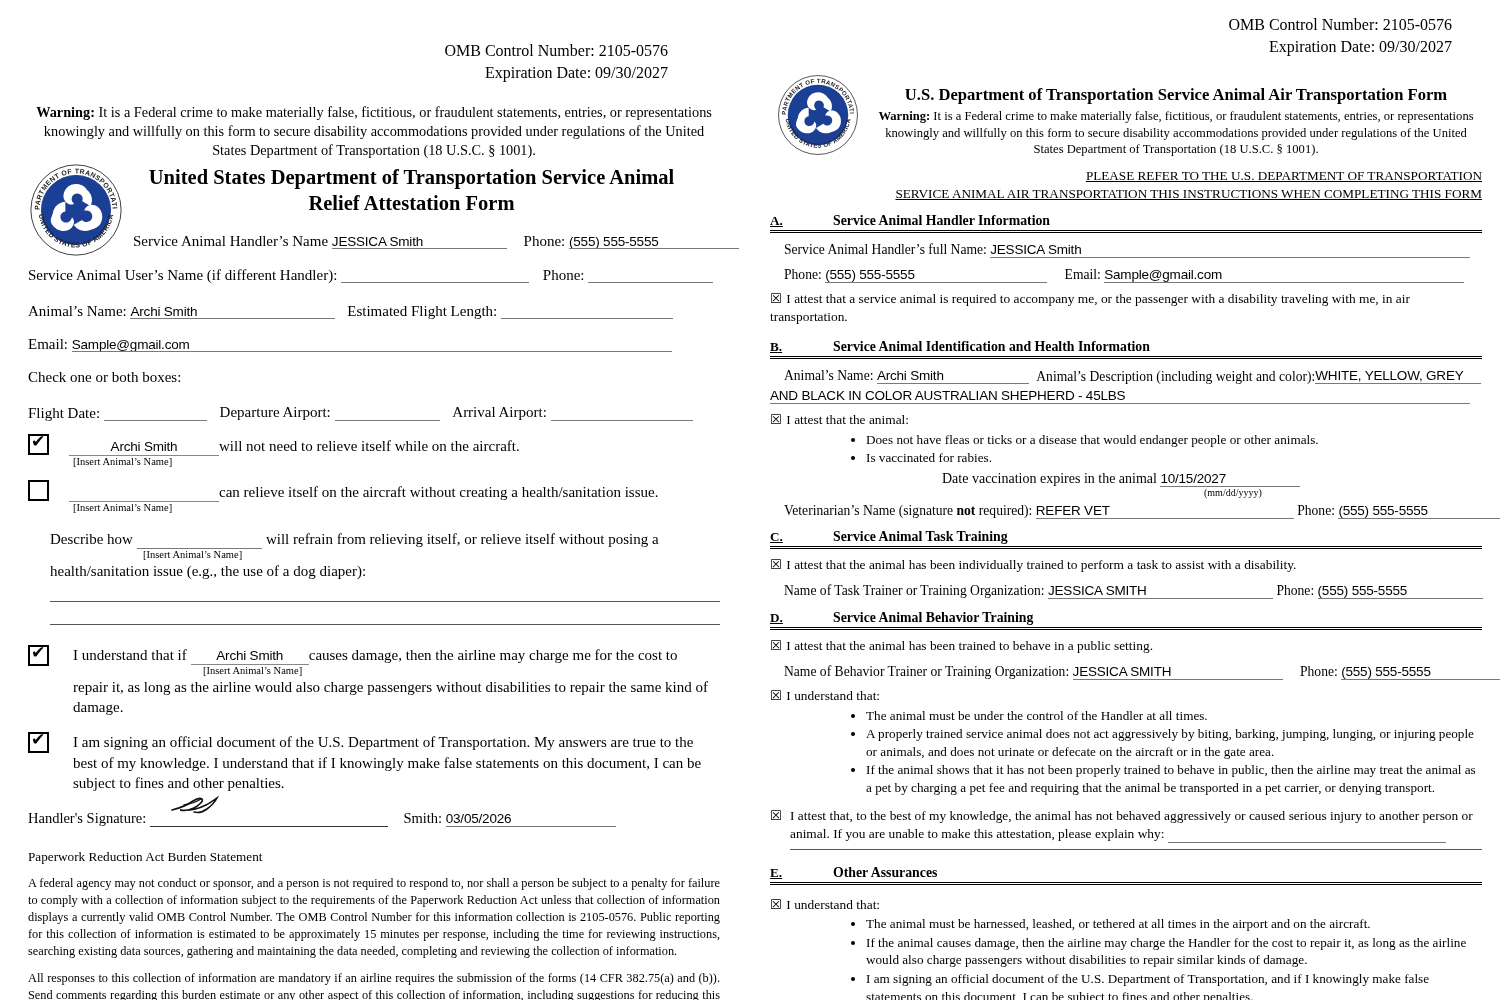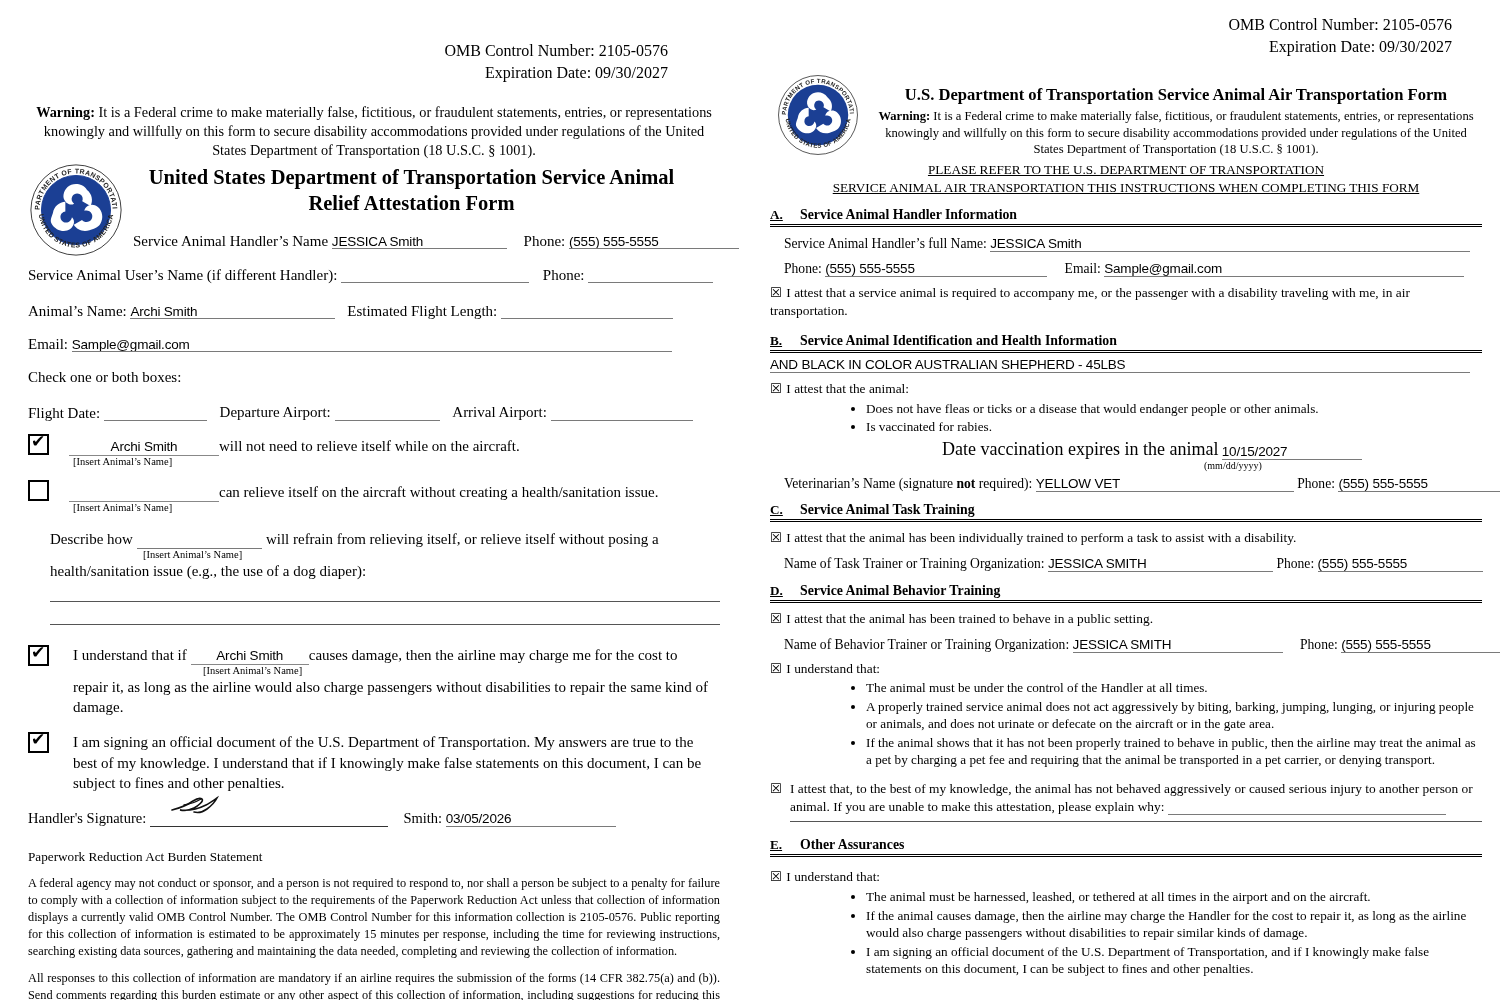--- a/index.html
+++ b/index.html
@@ -133,33 +133,34 @@
     padding-top: 28px;
   }
   .warning-r {
     margin-left: 100px;
     text-align: center;
     font-size: 12.6px;
     line-height: 1.3;
     margin-top: 3px;
   }
   .please {
-    text-align: center;
+    text-align: right;
     font-size: 13.2px;
     line-height: 1.35;
+    margin-top: 6px;
   }
   .please span { text-decoration: underline; }
 
   .sec {
     margin-top: 8px;
     border-bottom: 3px double #000;
     padding-bottom: 1px;
   }
   .sec .letter { font-weight: bold; font-size: 13.2px; display: inline-block; width: 30px; text-decoration: underline; }
-  .sec .secname { font-weight: bold; font-size: 13.8px; }
+  .sec .secname { font-weight: bold; font-size: 13.8px; margin-left: 33px; }
 
   .rrow { font-size: 13.6px; line-height: 1.15; margin-top: 8px; white-space: nowrap; }
   .pad { padding-left: 14px; }
 
   .cx {
     font-family: "DejaVu Sans", sans-serif;
     font-size: 13px;
     display: inline-block;
     width: 13px;
   }
@@ -368,39 +369,44 @@
       <span class="ln" style="width:360px;"><span class="fill">Sample@gmail.com</span></span>
     </div>
     <div class="attest">
       <span class="cx">☒</span>
       <span class="body">I attest that a service animal is required to accompany me, or the passenger with a disability traveling with me, in air transportation.</span>
     </div>
 
     <div class="sec" style="margin-top:12px;">
       <span class="letter">B.</span><span class="secname">Service Animal Identification and Health Information</span>
     </div>
+    <div class="rrow pad">
+      <span>Animal’s Name:</span>
+      <span class="ln" style="width:152px;"><span class="fill">Archi Smith</span></span>
+      <span style="margin-left:4px;">Animal’s Description (including weight and color):</span><span class="ln" style="width:166px;"><span class="fill">WHITE, YELLOW, GREY</span></span>
+    </div>
     <div class="rrow" style="margin-top:3px;">
       <span class="ln" style="width:700px;"><span class="fill">AND BLACK IN COLOR AUSTRALIAN SHEPHERD - 45LBS</span></span>
     </div>
     <div class="attest">
       <span class="cx">☒</span>
       <span class="body">I attest that the animal:</span>
     </div>
     <ul class="blist">
       <li>Does not have fleas or ticks or a disease that would endanger people or other animals.</li>
       <li>Is vaccinated for rabies.</li>
     </ul>
     <div class="rrow" style="margin-top:3px; padding-left:172px;">
-      <span style="font-size:18px;">Date vaccination expires in the animal</span>
+      <span style="font-size:14px;">Date vaccination expires in the animal</span>
       <span class="ln" style="width:140px;"><span class="fill">10/15/2027</span></span>
       <div class="mmdd" style="padding-left:262px; margin-top:0px;">(mm/dd/yyyy)</div>
     </div>
     <div class="rrow pad" style="margin-top:4px;">
       <span><span>Veterinarian’s Name (signature </span><b>not</b><span> required):</span></span>
-      <span class="ln" style="width:258px;"><span class="fill">YELLOW VET</span></span>
+      <span class="ln" style="width:258px;"><span class="fill">REFER VET</span></span>
       <span>Phone:</span>
       <span class="ln" style="width:165px;"><span class="fill">(555) 555-5555</span></span>
     </div>
 
     <div class="sec" style="margin-top:8px;">
       <span class="letter">C.</span><span class="secname">Service Animal Task Training</span>
     </div>
     <div class="attest">
       <span class="cx">☒</span>
       <span class="body">I attest that the animal has been individually trained to perform a task to assist with a disability.</span>

